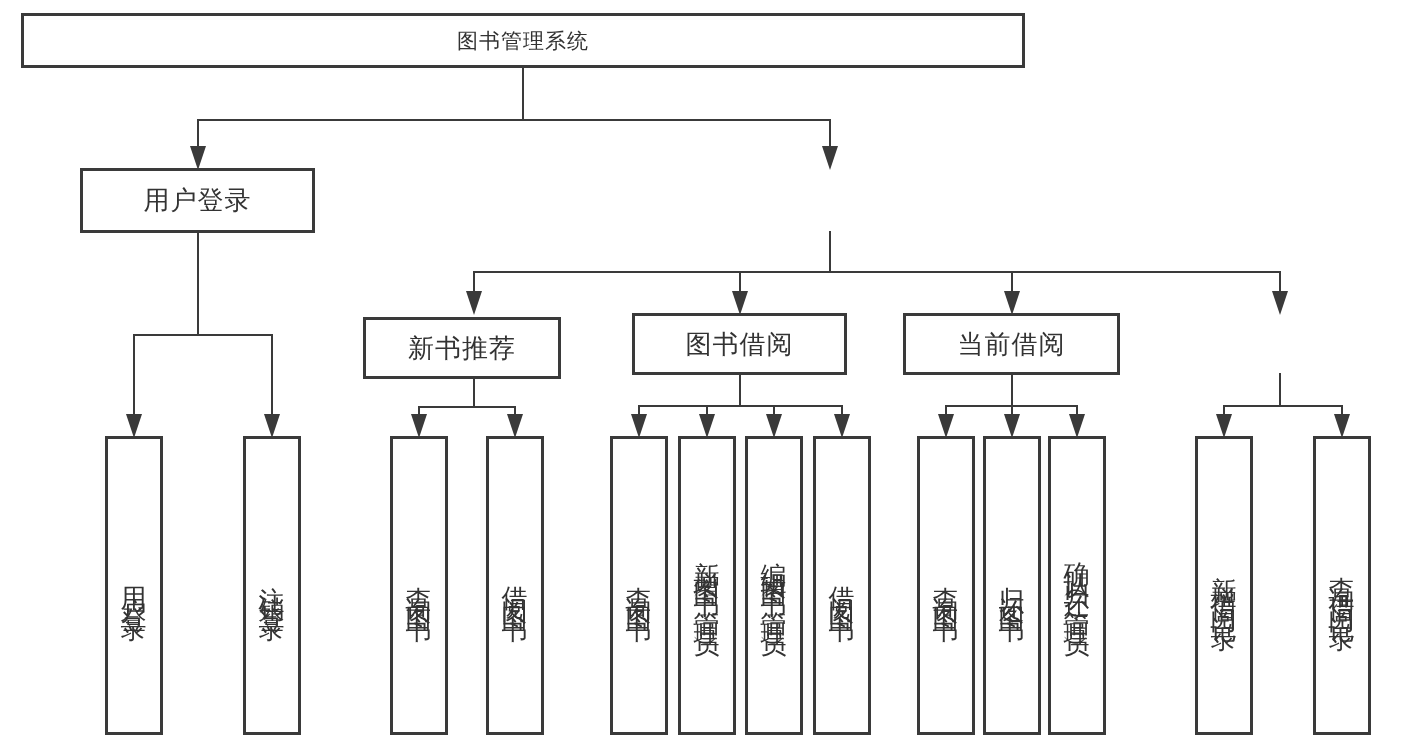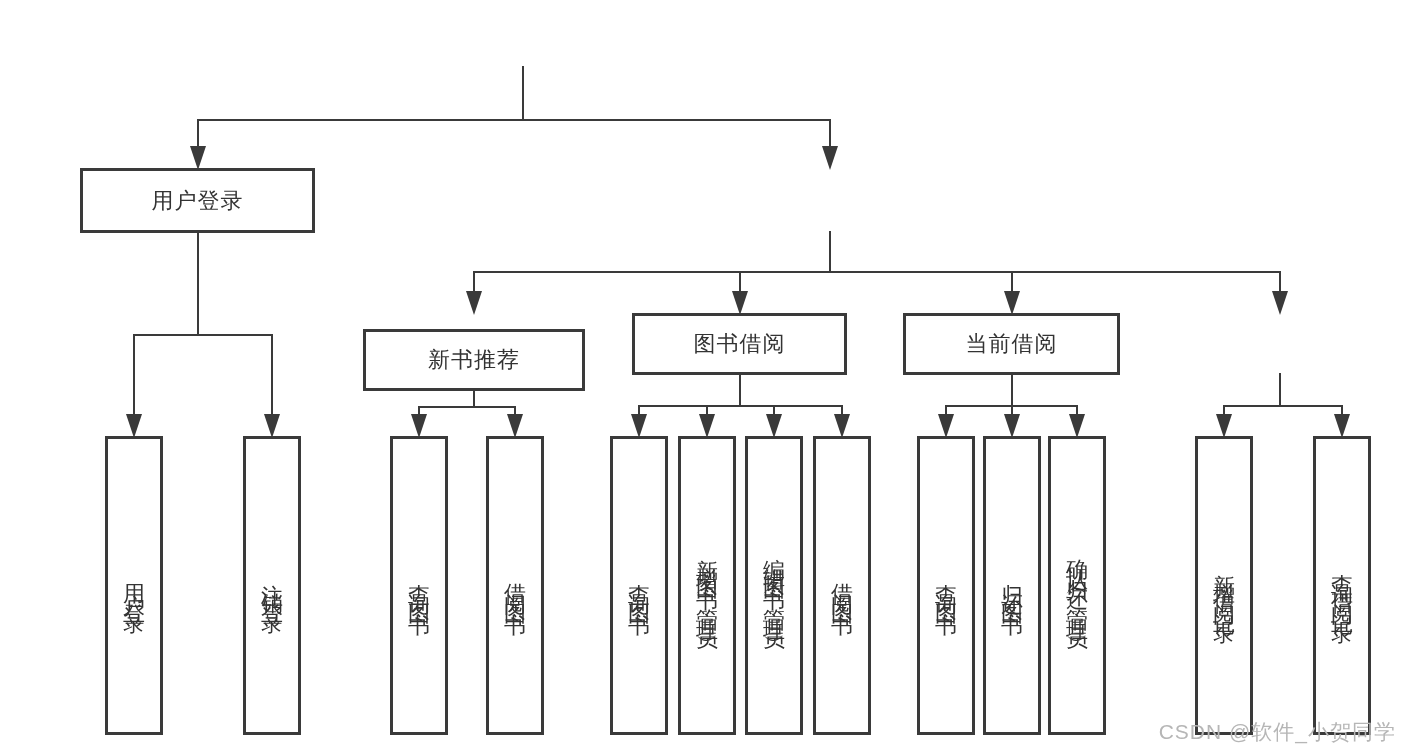--- a/index.html
+++ b/index.html
@@ -18,21 +18,21 @@
   }
   .box{
     position:absolute;
     box-sizing:border-box;
     background:#fff;
     border:3px solid var(--line);
     display:flex;
     align-items:center;
     justify-content:center;
     color:var(--text);
-    font-size:22px;
+    font-size:26px;
     letter-spacing:1px;
     z-index:2;
   }
   .box.root{font-size:21px;}
   .box.leaf .box-label{
     writing-mode:vertical-rl;
     text-orientation:mixed;
     letter-spacing:10px;
     line-height:1;
     white-space:nowrap;
@@ -56,25 +56,27 @@
     color:var(--wm);
     z-index:5;
     letter-spacing:1px;
     white-space:nowrap;
   }
 </style>
 </head>
 <body>
 
 <div id="canvas">
-  <span class="watermark">CSDN @软件_小贺同学</span>
+<div class="box root" style="left: 21px; top: 13px; width: 1004px; height: 55px;">
+      <span class="box-label">图书管理系统</span>
+    </div>
     <div class="box" style="left: 80px; top: 168px; width: 235px; height: 65px;">
       <span class="box-label">用户登录</span>
     </div>
-    <div class="box" style="left: 363px; top: 329px; width: 222px; height: 62px;">
+    <div class="box" style="left: 363px; top: 317px; width: 198px; height: 62px;">
       <span class="box-label">新书推荐</span>
     </div>
     <div class="box" style="left: 632px; top: 313px; width: 215px; height: 62px;">
       <span class="box-label">图书借阅</span>
     </div>
     <div class="box" style="left: 903px; top: 313px; width: 217px; height: 62px;">
       <span class="box-label">当前借阅</span>
     </div>
     <div class="box leaf" style="left: 105px; top: 436px; width: 58px; height: 299px;">
       <span class="box-label">用户登录</span>

